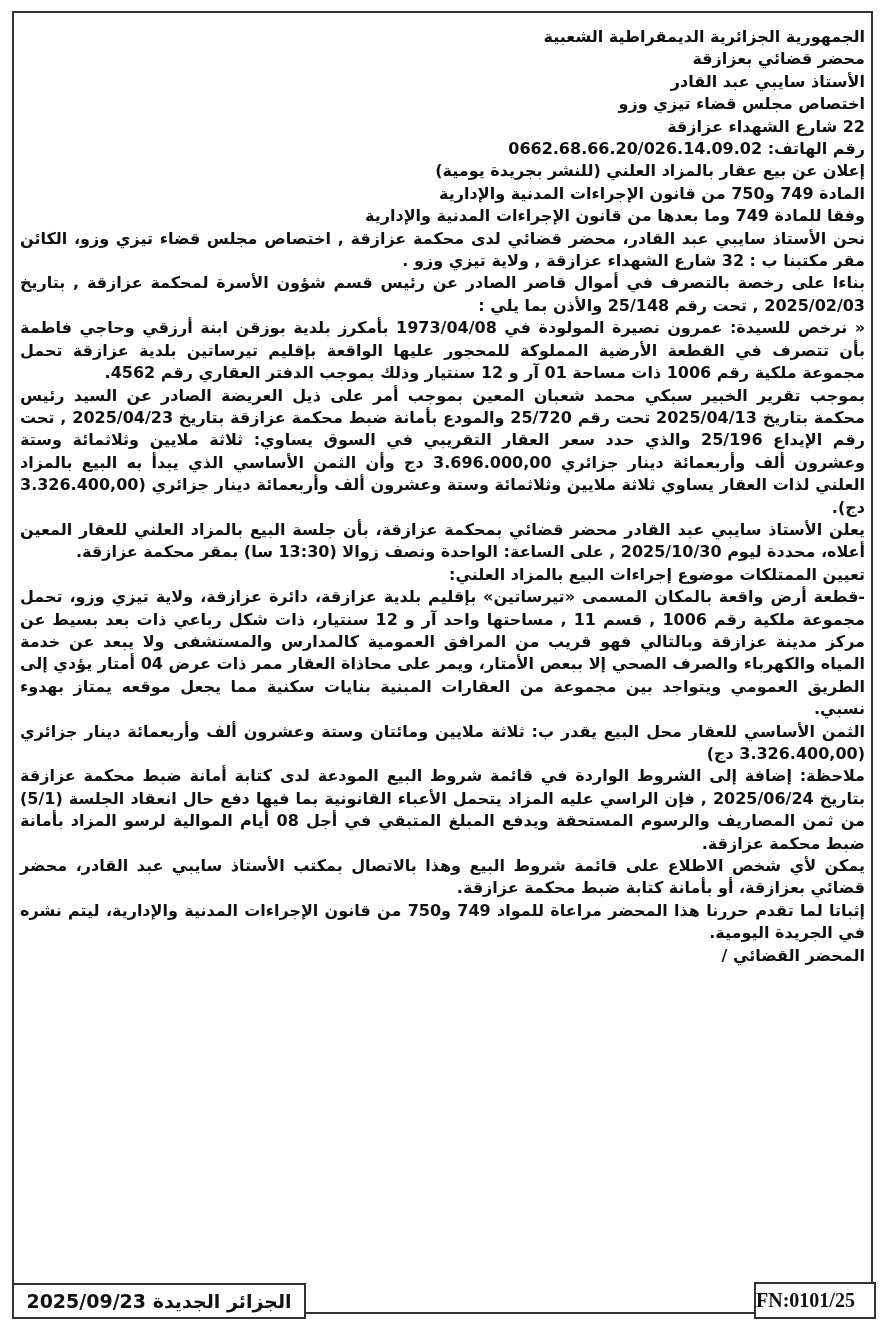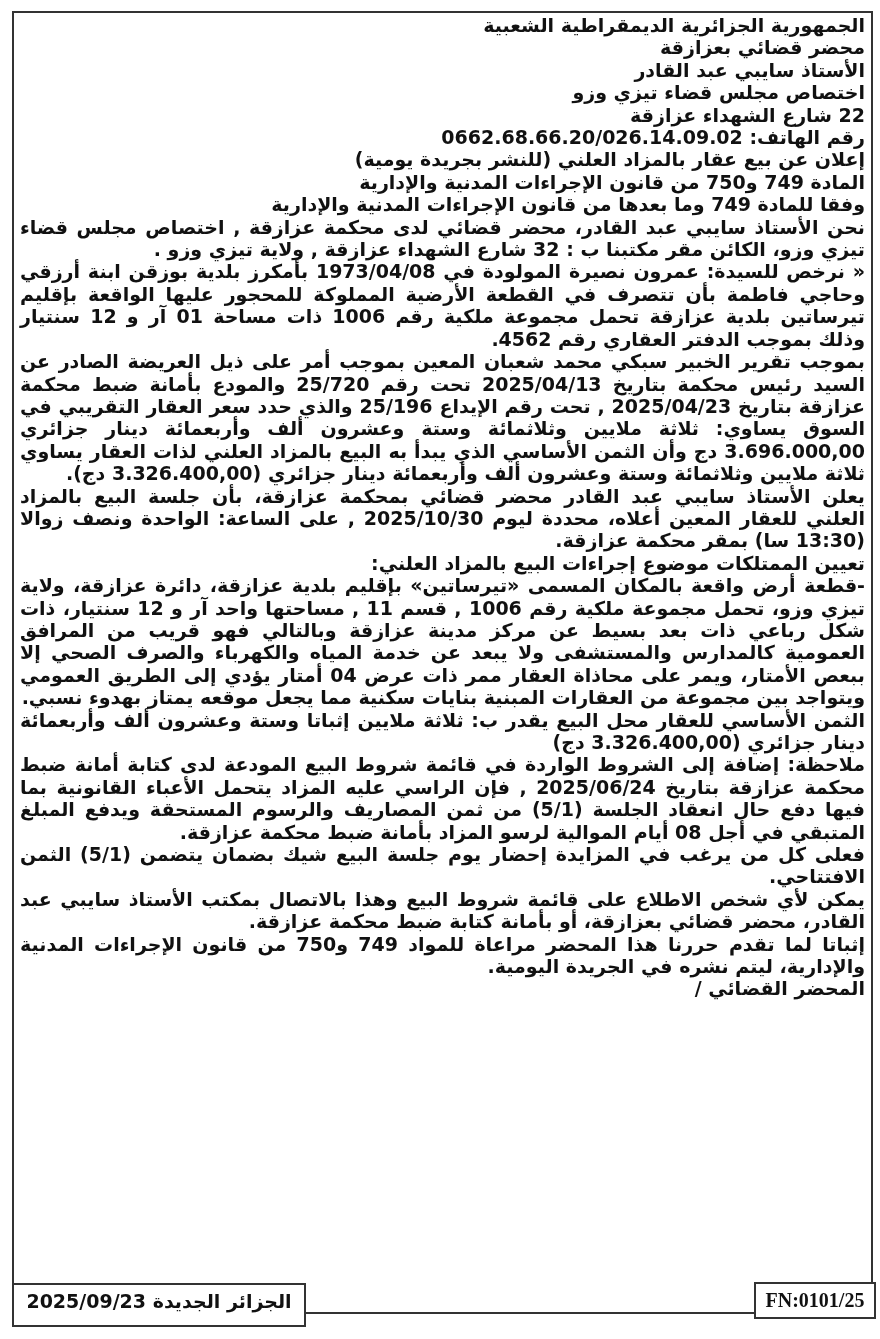--- a/index.html
+++ b/index.html
@@ -2,68 +2,68 @@
 <html><head>
   <meta charset="utf-8">
   <style>
     html, body { margin: 0; padding: 0; background: #ffffff; }
     body { width: 880px; height: 1339px; position: relative; overflow: hidden; }
     .frame {
       position: absolute; left: 12px; top: 11px; width: 861px; height: 1303px;
       border: 2px solid #333333; box-sizing: border-box; background: #fff;
     }
     .content {
-      position: absolute; left: 20px; top: 14px; width: 845px;
+      position: absolute; left: 20px; top: 26px; width: 845px;
       direction: rtl; text-align: justify; text-align-last: right;
       font-family: "DejaVu Sans", sans-serif; font-weight: bold;
-      font-size: 19px; line-height: 22.4px; color: #111111;
+      font-size: 16px; line-height: 22.4px; color: #111111;
     }
     .content p { margin: 0; }
     .footer-box {
       position: absolute; border: 2px solid #333333; background: #ffffff; box-sizing: border-box;
       font-family: "Liberation Serif", serif; font-weight: bold; color: #111;
     }
     .footer-left {
-      left: 12px; top: 1283px; width: 294px; height: 44px;
+      left: 12px; top: 1283px; width: 294px; height: 36px;
       direction: rtl; font-size: 19px; line-height: 32px; text-align: center;
       font-family: "DejaVu Sans", sans-serif;
     }
     .footer-right {
       left: 754px; top: 1282px; width: 122px; height: 37px;
-      font-size: 20px; line-height: 33px; text-align: center;
+      font-size: 20px; line-height: 33px; text-align: left;
     }
   </style>
 </head>
 <body>
 
 <div class="frame"></div>
 
 <div class="content">
   <p>الجمهورية الجزائرية الديمقراطية الشعبية</p>
   <p>محضر قضائي بعزازقة</p>
   <p>الأستاذ سايبي عبد القادر</p>
   <p>اختصاص مجلس قضاء تيزي وزو</p>
   <p>22 شارع الشهداء عزازقة</p>
   <p>رقم الهاتف: 0662.68.66.20/026.14.09.02</p>
 
   <p>إعلان عن بيع عقار بالمزاد العلني (للنشر بجريدة يومية)</p>
   <p>المادة 749 و750 من قانون الإجراءات المدنية والإدارية</p>
   <p>وفقا للمادة 749 وما بعدها من قانون الإجراءات المدنية والإدارية</p>
 
   <p>نحن الأستاذ سايبي عبد القادر، محضر قضائي لدى محكمة عزازقة , اختصاص مجلس قضاء تيزي وزو، الكائن مقر مكتبنا ب : 32 شارع الشهداء عزازقة , ولاية تيزي وزو .</p>
+  <p>بناءا على رخصة بالتصرف في أموال قاصر الصادر عن رئيس قسم شؤون الأسرة لمحكمة عزازقة , بتاريخ 2025/02/03 , تحت رقم 25/148 والأذن بما يلي :</p>
   <p>« نرخص للسيدة: عمرون نصيرة المولودة في 1973/04/08 بأمكرز بلدية بوزقن ابنة أرزقي وحاجي فاطمة بأن تتصرف في القطعة الأرضية المملوكة للمحجور عليها الواقعة بإقليم تيرساتين بلدية عزازقة تحمل مجموعة ملكية رقم 1006 ذات مساحة 01 آر و 12 سنتيار وذلك بموجب الدفتر العقاري رقم 4562.</p>
   <p>بموجب تقرير الخبير سبكي محمد شعبان المعين بموجب أمر على ذيل العريضة الصادر عن السيد رئيس محكمة بتاريخ 2025/04/13 تحت رقم 25/720 والمودع بأمانة ضبط محكمة عزازقة بتاريخ 2025/04/23 , تحت رقم الإيداع 25/196 والذي حدد سعر العقار التقريبي في السوق يساوي: ثلاثة ملايين وثلاثمائة وستة وعشرون ألف وأربعمائة دينار جزائري 3.696.000,00 دج وأن الثمن الأساسي الذي يبدأ به البيع بالمزاد العلني لذات العقار يساوي ثلاثة ملايين وثلاثمائة وستة وعشرون ألف وأربعمائة دينار جزائري (3.326.400,00 دج).</p>
   <p>يعلن الأستاذ سايبي عبد القادر محضر قضائي بمحكمة عزازقة، بأن جلسة البيع بالمزاد العلني للعقار المعين أعلاه، محددة ليوم 2025/10/30 , على الساعة: الواحدة ونصف زوالا (13:30 سا) بمقر محكمة عزازقة.</p>
 
   <p>تعيين الممتلكات موضوع إجراءات البيع بالمزاد العلني:</p>
   <p>-قطعة أرض واقعة بالمكان المسمى «تيرساتين» بإقليم بلدية عزازقة، دائرة عزازقة، ولاية تيزي وزو، تحمل مجموعة ملكية رقم 1006 , قسم 11 , مساحتها واحد آر و 12 سنتيار، ذات شكل رباعي ذات بعد بسيط عن مركز مدينة عزازقة وبالتالي فهو قريب من المرافق العمومية كالمدارس والمستشفى ولا يبعد عن خدمة المياه والكهرباء والصرف الصحي إلا ببعص الأمتار، ويمر على محاذاة العقار ممر ذات عرض 04 أمتار يؤدي إلى الطريق العمومي ويتواجد بين مجموعة من العقارات المبنية بنايات سكنية مما يجعل موقعه يمتاز بهدوء نسبي.</p>
 
-  <p>الثمن الأساسي للعقار محل البيع يقدر ب: ثلاثة ملايين إثباتا وستة وعشرون ألف وأربعمائة دينار جزائري (3.326.400,00 دج)</p>
+  <p>الثمن الأساسي للعقار محل البيع يقدر ب: ثلاثة ملايين ومائتان وستة وعشرون ألف وأربعمائة دينار جزائري (3.326.400,00 دج)</p>
 
   <p>ملاحظة: إضافة إلى الشروط الواردة في قائمة شروط البيع المودعة لدى كتابة أمانة ضبط محكمة عزازقة بتاريخ 2025/06/24 , فإن الراسي عليه المزاد يتحمل الأعباء القانونية بما فيها دفع حال انعقاد الجلسة (5/1) من ثمن المصاريف والرسوم المستحقة ويدفع المبلغ المتبقي في أجل 08 أيام الموالية لرسو المزاد بأمانة ضبط محكمة عزازقة.</p>
-  <p>فعلى كل من يرغب في المزايدة إحضار يوم جلسة البيع شيك بضمان يتضمن (5/1) الثمن الافتتاحي.</p>
   <p>يمكن لأي شخص الاطلاع على قائمة شروط البيع وهذا بالاتصال بمكتب الأستاذ سايبي عبد القادر، محضر قضائي بعزازقة، أو بأمانة كتابة ضبط محكمة عزازقة.</p>
   <p>إثباتا لما تقدم حررنا هذا المحضر مراعاة للمواد 749 و750 من قانون الإجراءات المدنية والإدارية، ليتم نشره في الجريدة اليومية.</p>
   <p>المحضر القضائي /</p>
 </div>
 
 <div class="footer-box footer-left">الجزائر الجديدة 2025/09/23</div>
 <div class="footer-box footer-right">FN:0101/25</div>
 
 </body></html>

